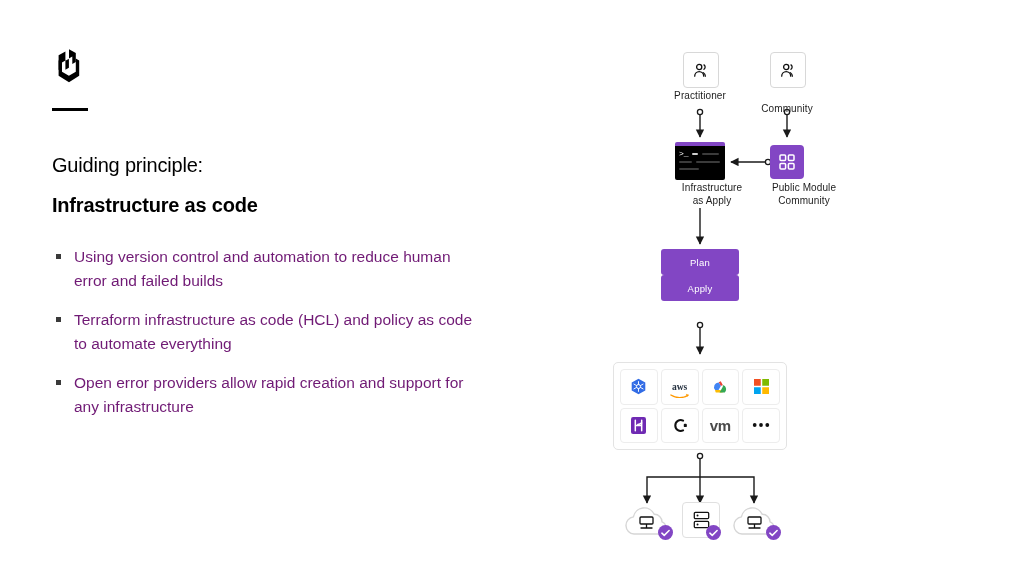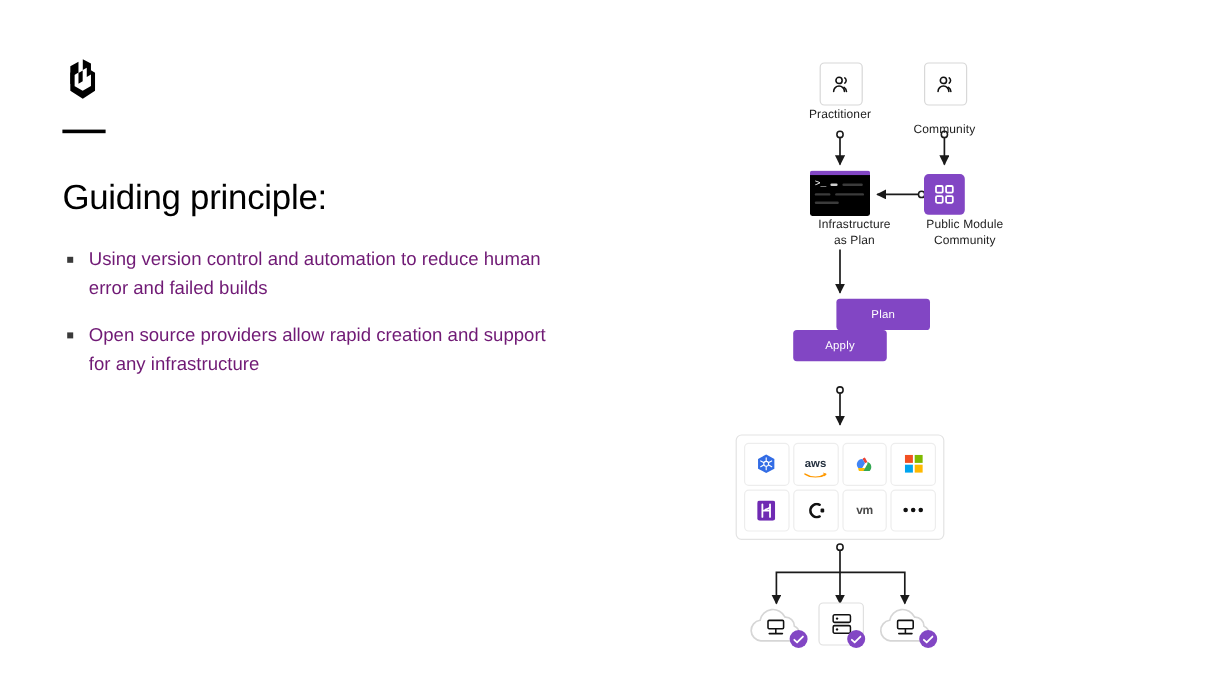--- a/index.html
+++ b/index.html
@@ -7,21 +7,21 @@
     width:1024px;height:576px;background:#ffffff;
     font-family:"Liberation Sans","DejaVu Sans",sans-serif;
     color:#000000;overflow:hidden;position:relative;
   }
   .slide{position:relative;width:1024px;height:576px;}
 
   
   .left{position:absolute;left:52px;top:48px;width:440px;}
   .logo{width:34px;height:38px;display:block;}
   .rule{width:36px;height:3px;background:#000;margin-top:22px;}
-  .title{margin-top:34px;font-size:29px;line-height:40px;letter-spacing:-0.2px;}
+  .title{margin-top:34px;font-size:20px;line-height:40px;letter-spacing:-0.2px;}
   .title .t1{font-weight:400;display:block;}
   .title .t2{font-weight:700;display:block;}
 
   .bullets{margin-top:20px;list-style:none;padding:0;}
   .bullets li{
     position:relative;padding-left:22px;margin-bottom:15px;
     font-size:15.5px;line-height:24px;color:#701a75;max-width:400px;
   }
   .bullets li .bdot{
     position:absolute;left:4px;top:9px;width:5px;height:5px;background:#3a3a3a;
@@ -86,30 +86,35 @@
       <svg class="logo" viewBox="0 0 34 38" aria-hidden="true">
         <path fill="#000" d="M6.6 7.3 13.4 3.4v9.4l3.6-2.1V1.3L23.8 5v9.1l-3.5 2V8.4l-3.4 2v9.3l-3.5 2.1v-9.3L10 14.6v9.2L6.6 21.8z"></path>
         <path fill="#000" d="M6.6 12.6l3.4-2v13.1l6.9 4 6.9-4V10.6l3.4 2v15.1L17 34.3 6.6 27.7z"></path>
       </svg>
     </span>
 
     <div class="rule"></div>
 
     <div class="title">
       <span class="t1">Guiding principle:</span>
+      <span class="t2">Infrastructure as code</span>
     </div>
 
     <ul class="bullets">
       <li>
         <span class="bdot"></span>
         <span>Using version control and automation to reduce human error and failed builds</span>
       </li>
       <li>
         <span class="bdot"></span>
-        <span>Open source providers allow rapid creation and support for any infrastructure</span>
+        <span>Terraform infrastructure as code (HCL) and policy as code to automate everything</span>
+      </li>
+      <li>
+        <span class="bdot"></span>
+        <span>Open error providers allow rapid creation and support for any infrastructure</span>
       </li>
     </ul>
   </div>
 
   <div class="diagram">
 
     <svg width="400" height="520" style="position:absolute;left:0;top:0;">
       <defs>
         <marker id="ar" markerWidth="7" markerHeight="7" refX="5.4" refY="3" orient="auto">
           <path d="M0,0 L6,3 L0,6 z" fill="#1a1a1a"></path>
@@ -165,39 +170,39 @@
         <span class="prompt">&gt;_</span>
         <i class="ln" style="left:17px;top:7px;width:6px;background:#cfcfcf;"></i>
         <i class="ln" style="left:27px;top:7px;width:17px;"></i>
         <i class="ln" style="left:4px;top:15px;width:13px;"></i>
         <i class="ln" style="left:21px;top:15px;width:24px;"></i>
         <i class="ln" style="left:4px;top:22px;width:20px;"></i>
       </div>
     </div>
     <div class="caption" style="left:67px;top:146px;width:90px;">
       <span>Infrastructure</span><br>
-      <span>as Plan</span>
+      <span>as Apply</span>
     </div>
 
     <div class="node" style="left:170px;top:109px;">
       <div class="reg">
         <svg width="16" height="16" viewBox="0 0 16 16" aria-hidden="true">
           <rect x="1" y="1" width="5.6" height="5.6" rx="1" fill="none" stroke="#fff" stroke-width="1.5"></rect>
           <rect x="9.4" y="1" width="5.6" height="5.6" rx="1" fill="none" stroke="#fff" stroke-width="1.5"></rect>
           <rect x="1" y="9.4" width="5.6" height="5.6" rx="1" fill="none" stroke="#fff" stroke-width="1.5"></rect>
           <rect x="9.4" y="9.4" width="5.6" height="5.6" rx="1" fill="none" stroke="#fff" stroke-width="1.5"></rect>
         </svg>
       </div>
     </div>
     <div class="caption" style="left:158px;top:146px;width:92px;">
       <span>Public Module</span><br>
       <span>Community</span>
     </div>
 
-    <div class="node" style="left:61px;top:213px;margin-left:36px;">
+    <div class="node" style="left:61px;top:213px;">
       <div class="btn">Plan</div>
     </div>
     <div class="node" style="left:61px;top:239px;">
       <div class="btn">Apply</div>
     </div>
 
     <div class="provbox" style="left:13px;top:326px;">
 
       <div class="prov">
         <svg width="17" height="17" viewBox="0 0 20 20" aria-hidden="true">
@@ -208,21 +213,21 @@
               <line x1="10" y1="12.6" x2="10" y2="15.8"></line>
             <line x1="4.6" y1="7.2" x2="7.5" y2="8.8"></line>
               <line x1="12.5" y1="11.2" x2="15.4" y2="12.8"></line>
             <line x1="4.6" y1="12.8" x2="7.5" y2="11.2"></line>
               <line x1="12.5" y1="8.8" x2="15.4" y2="7.2"></line>
           </g>
         </svg>
       </div>
 
       <div class="prov">
-        <span style="font-size:9.5px;font-weight:700;color:#232f3e;line-height:8px;display:block;text-align:right;">aws</span>
+        <span style="font-size:9.5px;font-weight:700;color:#232f3e;line-height:8px;display:block;text-align:right;font-family:Liberation Serif, serif;">aws</span>
         <svg width="19" height="7" viewBox="0 0 22 8" style="position:absolute;margin-top:15px;" aria-hidden="true">
           <path d="M1 4.6c6 4 14 4 20 .2" fill="none" stroke="#ff9900" stroke-width="1.5" stroke-linecap="round"></path>
           <path d="M18.4 3.2l2.8 1.1-1.3 2.6z" fill="#ff9900"></path>
         </svg>
       </div>
 
       <div class="prov">
         <svg width="19" height="16" viewBox="0 0 22 18" aria-hidden="true">
           <path d="M11.3 2.4l2.4 4.2-2.3 1.3-2.4-4.1a5.6 5.6 0 0 1 2.3-1.4z" fill="#ea4335"></path>
           <path d="M4.8 12.4A5.2 5.2 0 0 1 8.9 3.8l2.5 4.1-3 5.1z" fill="#4285f4"></path>
@@ -249,21 +254,21 @@
       </div>
 
       <div class="prov">
         <svg width="18" height="13" viewBox="0 0 20 14" aria-hidden="true">
           <path d="M13.4 1.6a6 6 0 1 0 0 10.8" fill="none" stroke="#111" stroke-width="2.3" stroke-linecap="round"></path>
           <rect x="14.2" y="5" width="3.4" height="3.8" rx="1.1" fill="#111"></rect>
         </svg>
       </div>
 
       <div class="prov">
-        <span style="font-size:10px;font-weight:700;color:#4a4a4a;letter-spacing:-.3px;">vm</span>
+        <span style="font-size:15px;font-weight:700;color:#4a4a4a;letter-spacing:-.3px;">vm</span>
       </div>
 
       <div class="prov">
         <svg width="18" height="6" viewBox="0 0 20 6" aria-hidden="true">
           <circle cx="3" cy="3" r="2.1" fill="#111"></circle>
           <circle cx="10" cy="3" r="2.1" fill="#111"></circle>
           <circle cx="17" cy="3" r="2.1" fill="#111"></circle>
         </svg>
       </div>
     </div>

